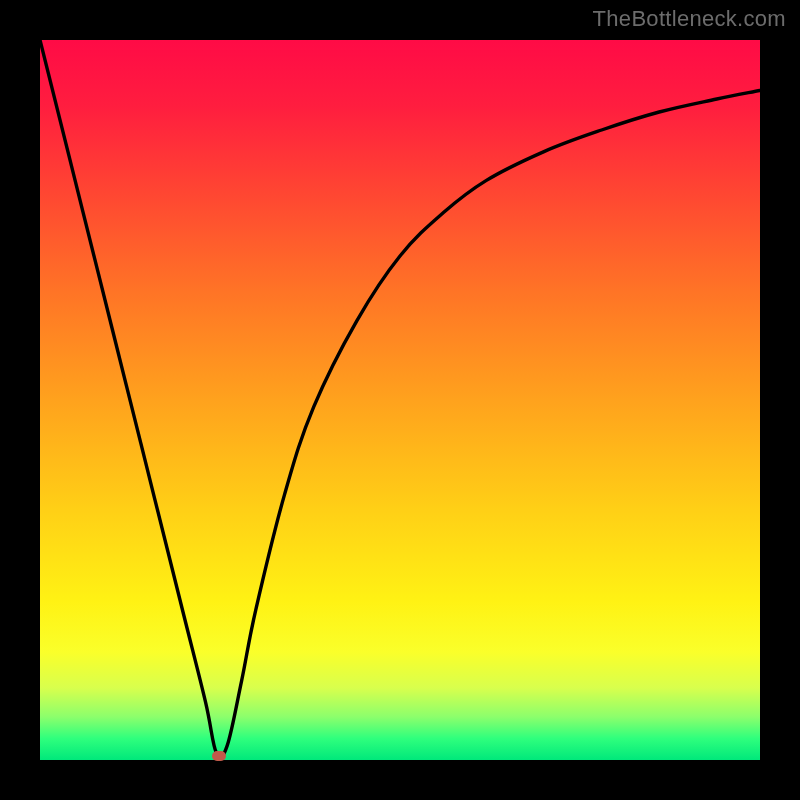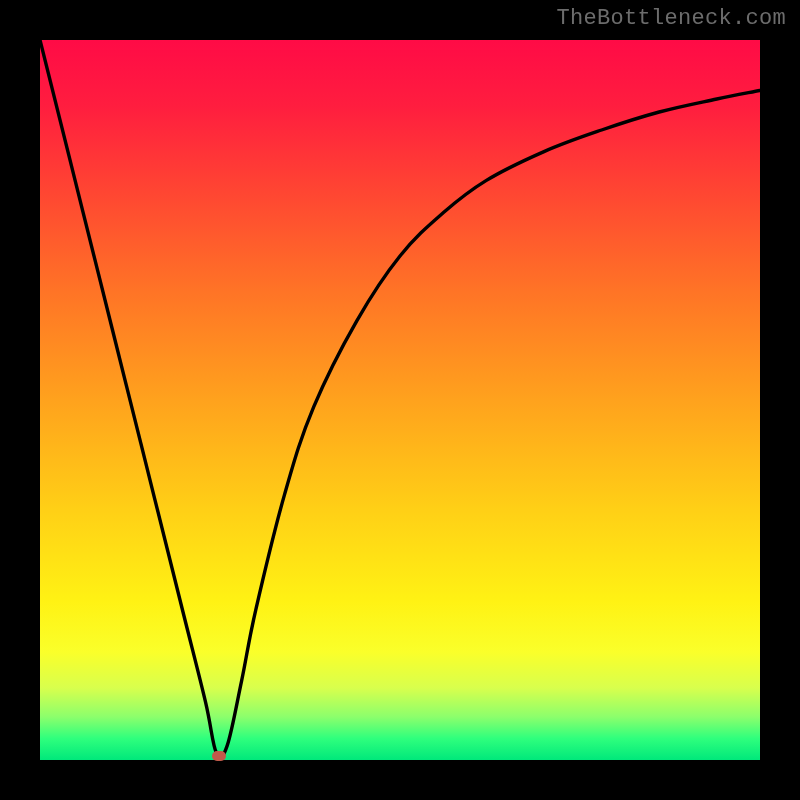--- a/index.html
+++ b/index.html
@@ -9,21 +9,20 @@
     height: 800px;
     background: #000;
     font-family: Arial, Helvetica, sans-serif;
     overflow: hidden;
   }
   .frame {
     position: relative;
     width: 800px;
     height: 800px;
     background: #000;
-    font-family: Liberation Mono, monospace;
   }
   .plot-area {
     position: absolute;
     left: 40px;
     top: 40px;
     width: 720px;
     height: 720px;
     
     background: linear-gradient(to bottom,
       #ff0b46 0%,

